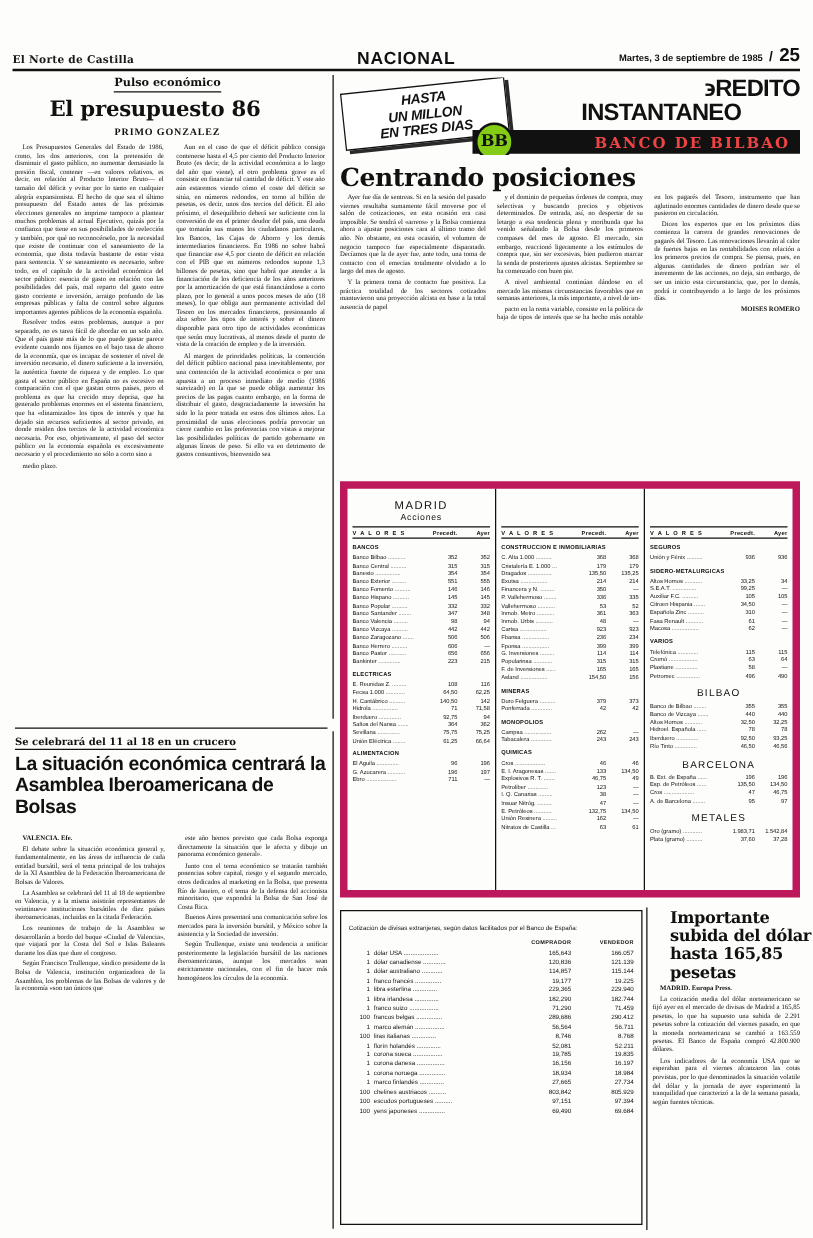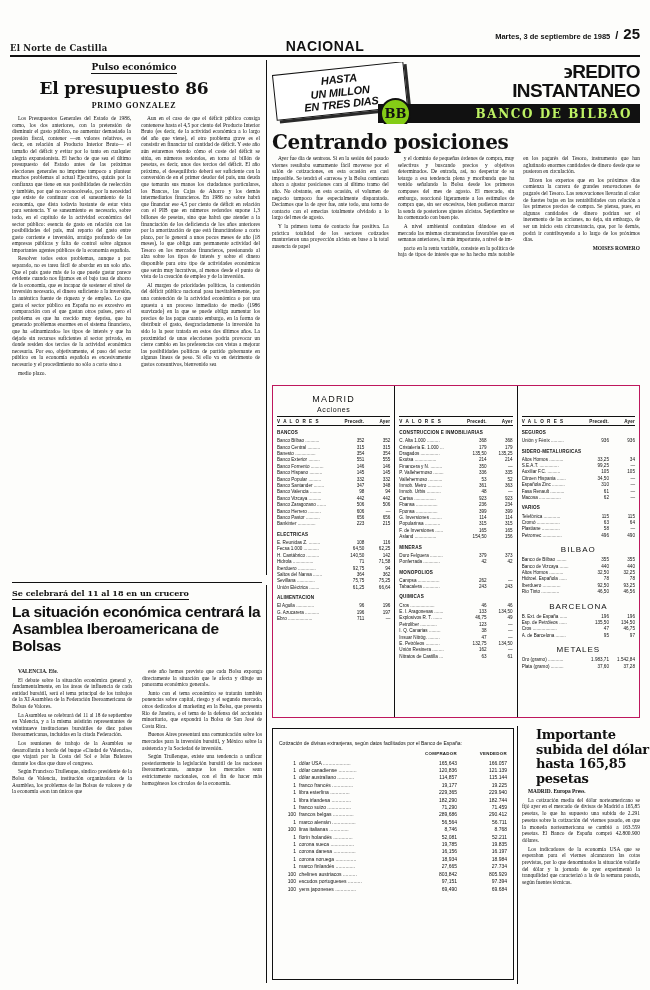--- a/index.html
+++ b/index.html
@@ -21,21 +21,21 @@
   .mast-logo{
     font-family:"DejaVu Serif", serif;
     font-size:8.5px;font-weight:bold;letter-spacing:.2px;color:#1a1a1a;
     padding-bottom:1px;
   }
   .mast-section{
     font-family:"Liberation Sans", sans-serif;
     font-size:14px;font-weight:bold;letter-spacing:.6px;
     position:absolute;left:50%;transform:translateX(-50%);bottom:0px;
   }
-  .mast-right{display:flex;align-items:baseline;gap:5px;padding-bottom:12px;}
+  .mast-right{display:flex;align-items:baseline;gap:5px;padding-bottom:1px;}
   .mast-date{font-family:"Liberation Sans", sans-serif;font-size:7.5px;font-weight:bold;}
   .mast-sep{font-family:"Liberation Sans", sans-serif;font-size:11px;font-weight:bold;}
   .mast-page{font-family:"Liberation Sans", sans-serif;font-size:15px;font-weight:bold;}
   .mast-rule{position:absolute;left:10px;top:55px;width:630px;height:2px;background:#111;}
 
   
   .vrule{position:absolute;background:#111;width:1px;}
 
   
   .kicker{
@@ -92,26 +92,26 @@
   .ad-tag-inner{
     font-family:"Liberation Sans", sans-serif;
     font-weight:bold;font-style:italic;font-size:11px;line-height:12.5px;
     text-align:center;padding-top:4px;letter-spacing:-.2px;
   }
   .ad-brand{
     position:absolute;right:0px;top:0px;width:222px;text-align:right;
     font-family:"Liberation Sans", sans-serif;
     font-weight:bold;font-size:19px;line-height:19px;letter-spacing:-.6px;
   }
-  .ad-brand .l2{font-size:19px;}
+  .ad-brand .l2{font-size:19px;text-align:center;}
   .ad-bar{
     position:absolute;left:106px;top:42px;width:262px;height:19px;background:#111;
   }
   .ad-bar-text{
-    color:#bef264;font-family:"DejaVu Serif", serif;font-size:12px;font-weight:bold;
+    color:#ef4444;font-family:"DejaVu Serif", serif;font-size:12px;font-weight:bold;
     letter-spacing:1.6px;position:absolute;right:8px;top:3px;
   }
   .bb-circle{
     position:absolute;left:108px;top:36px;width:27px;height:27px;border-radius:50%;
     background:#84cc16;border:2px solid #111;
     font-family:"DejaVu Serif", serif;font-weight:bold;font-size:13px;
     display:flex;align-items:center;justify-content:center;z-index:3;
   }
   .ce-glyph{display:inline-block;}
 
@@ -125,21 +125,21 @@
     column-count:3;column-gap:9px;
     font-size:5.4px;line-height:6.6px;text-align:justify;
     font-family:"Liberation Serif", serif;
   }
   .threecol-body p{margin:0 0 2px 0;text-indent:6px;}
   .sig{text-align:right;font-weight:bold;font-style:normal;text-indent:0;}
 
   
   .table-frame{
     position:absolute;left:272px;top:385px;width:368px;height:333px;
-    border:1px solid #be185d;box-sizing:border-box;display:flex;
+    border:6px solid #be185d;box-sizing:border-box;display:flex;
   }
   .tbl-col{flex:1;padding:3px 4px 0 4px;box-sizing:border-box;position:relative;}
   .tbl-col + .tbl-col{border-left:1px solid #111;}
   .tbl-title{
     text-align:center;font-family:"Liberation Sans", sans-serif;
     font-size:9px;letter-spacing:1.2px;margin-top:5px;
   }
   .tbl-sub{
     text-align:center;font-family:"Liberation Sans", sans-serif;
     font-size:7px;letter-spacing:.6px;margin-top:2px;margin-bottom:3px;

